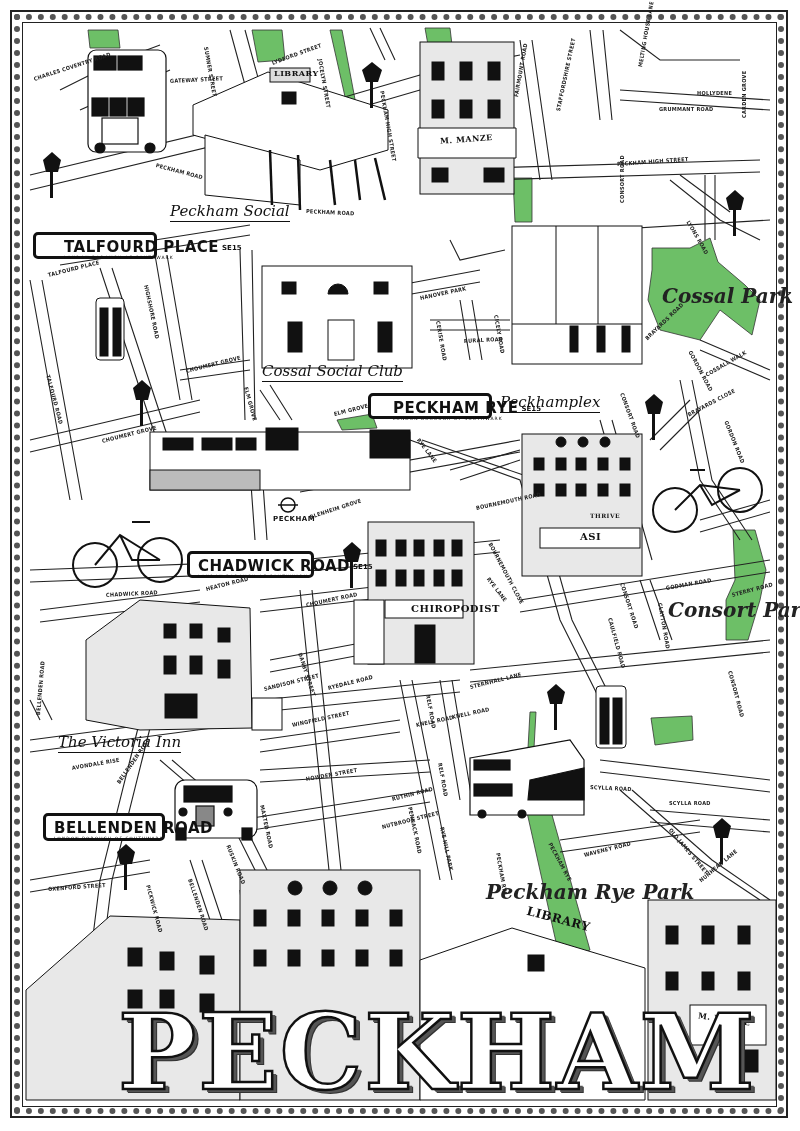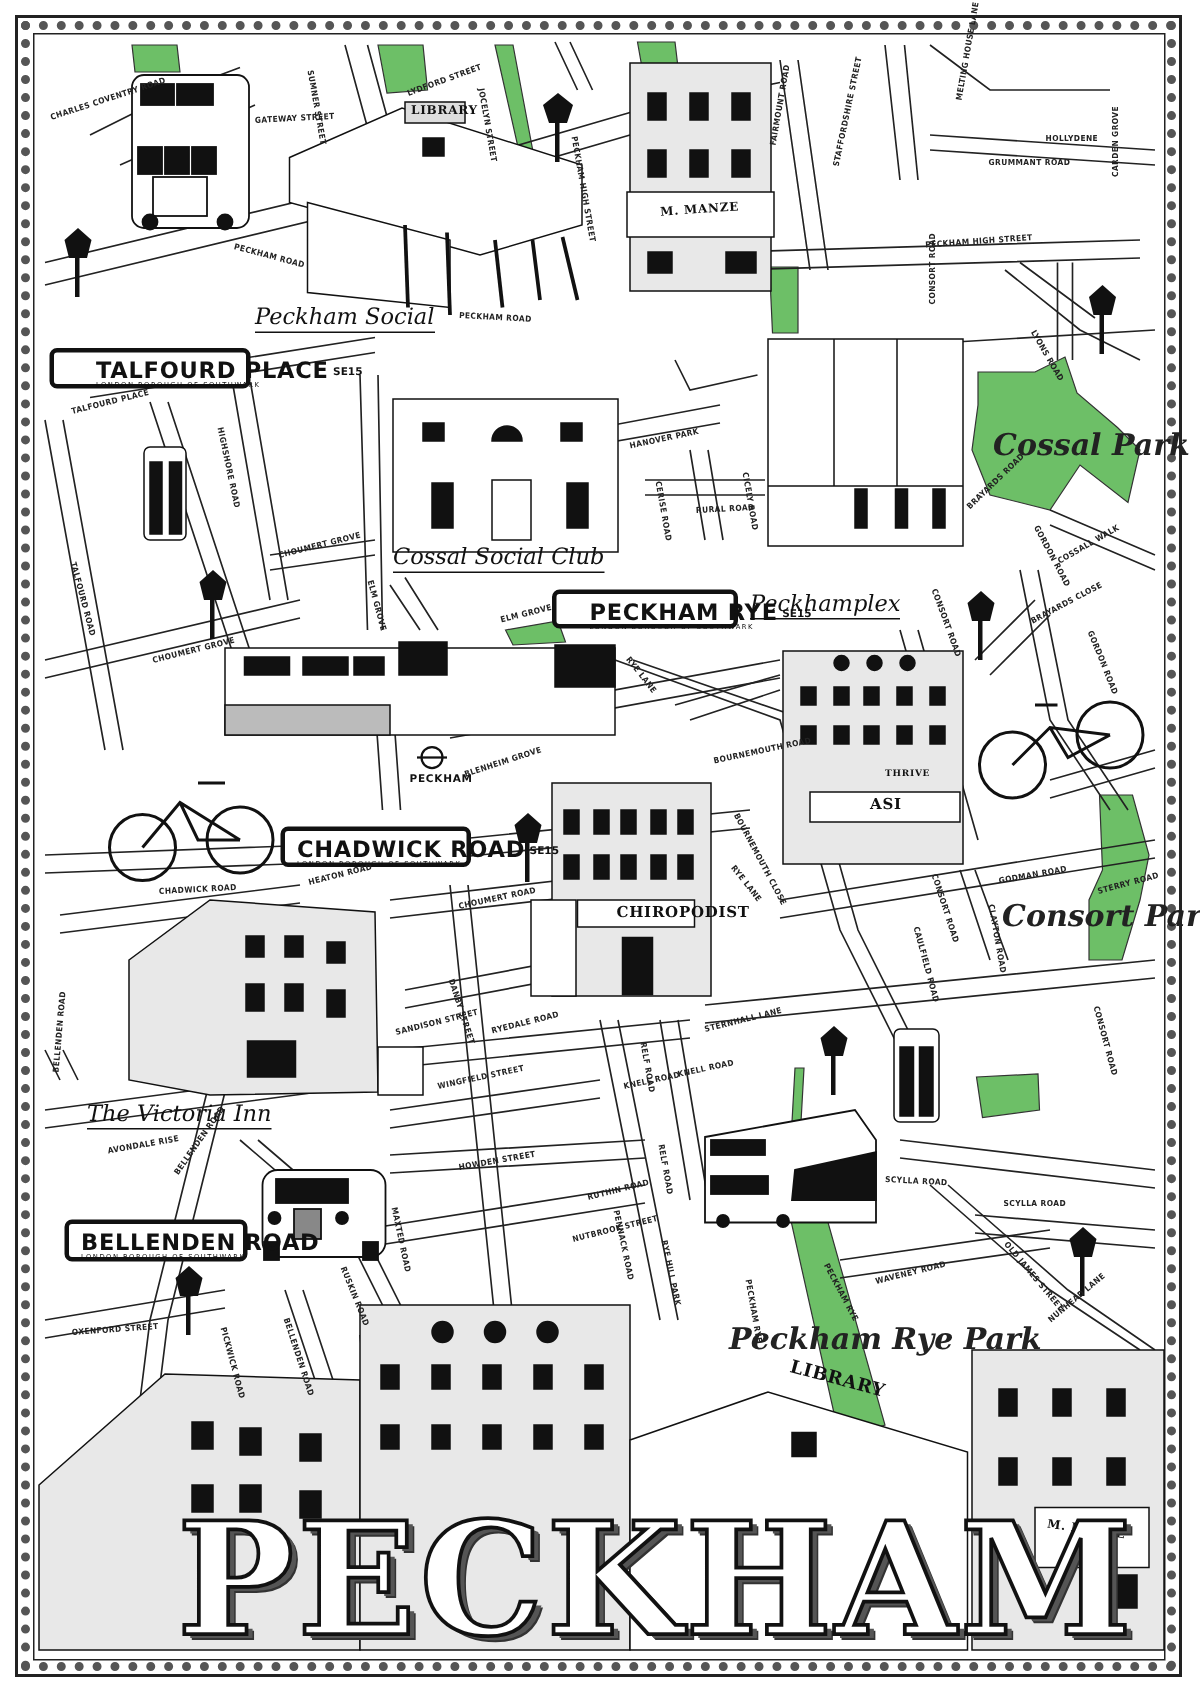--- a/index.html
+++ b/index.html
@@ -322,21 +322,21 @@
           <polygon points="713,826 722,818 731,826 728,838 716,838"></polygon>
           <rect x="720" y="838" width="3" height="26"></rect>
         </g>
       <g>
           <polygon points="117,852 126,844 135,852 132,864 120,864"></polygon>
           <rect x="124" y="864" width="3" height="26"></rect>
         </g>
     </g>
   </svg>
 
-  <div class="sign" style="left:33px; top:232px; width:134px; height:27px;padding-left:28px;">
+  <div class="sign" style="left:33px; top:232px; width:124px; height:27px;padding-left:28px;">
     <div><span class="main">TALFOURD PLACE</span><span class="post">SE15</span></div>
     <div class="sub">LONDON BOROUGH OF SOUTHWARK</div>
   </div>
   <div class="sign" style="left:368px; top:393px; width:124px; height:26px;padding-left:22px;">
     <div><span class="main">PECKHAM RYE</span><span class="post">SE15</span></div>
     <div class="sub">LONDON BOROUGH OF SOUTHWARK</div>
   </div>
   <div class="sign" style="left:187px; top:551px; width:127px; height:27px;">
     <div><span class="main">CHADWICK ROAD</span><span class="post">SE15</span></div>
     <div class="sub">LONDON BOROUGH OF SOUTHWARK</div>

